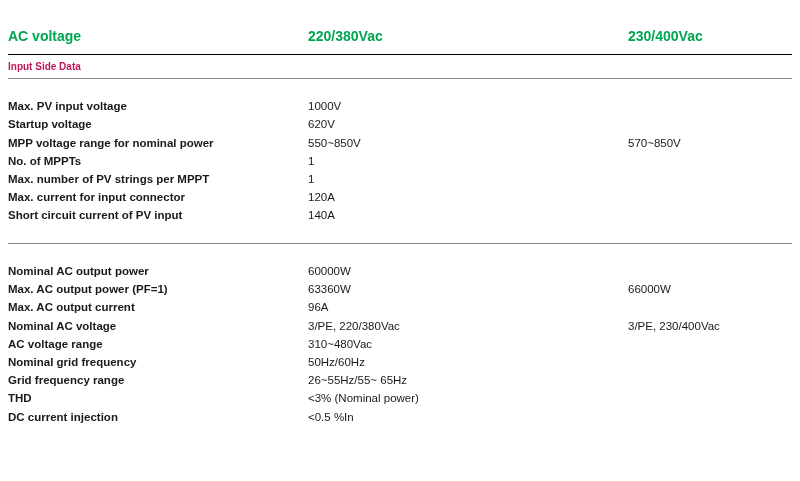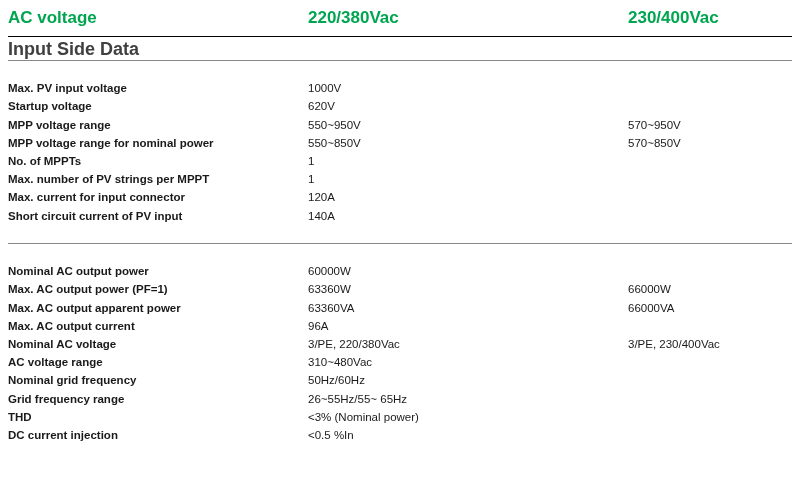--- a/index.html
+++ b/index.html
@@ -34,35 +34,35 @@
     height: 18.2px;
     white-space: nowrap;
   }
   col.c-label { width: 300px; }
   col.c-v1 { width: 320px; }
   col.c-v2 { width: 164px; }
 
   
   tr.header-row td {
     color: #00a550;
-    font-size: 17px;
+    font-size: 14px;
     font-weight: bold;
-    padding-top: 10px;
+    padding-top: 28px;
     padding-bottom: 10px;
     height: auto;
     line-height: 16px;
   }
   tr.header-row td.label-cell {
     color: #00a550;
   }
 
   
   tr.section-row td {
-    color: #404040;
-    font-size: 18px;
+    color: #be185d;
+    font-size: 10px;
     font-weight: bold;
     padding-top: 4px;
     padding-bottom: 3px;
     height: auto;
     line-height: 16px;
   }
   tr.rule-row td {
     height: 1px;
     line-height: 1px;
     padding: 0;
@@ -124,25 +124,20 @@
         <td class="label-cell">Max. PV input voltage</td>
         <td class="val-cell">1000V</td>
         <td class="val-cell"></td>
       </tr>
       <tr>
         <td class="label-cell">Startup voltage</td>
         <td class="val-cell">620V</td>
         <td class="val-cell"></td>
       </tr>
       <tr>
-        <td class="label-cell">MPP voltage range</td>
-        <td class="val-cell">550~950V</td>
-        <td class="val-cell">570~950V</td>
-      </tr>
-      <tr>
         <td class="label-cell">MPP voltage range for nominal power</td>
         <td class="val-cell">550~850V</td>
         <td class="val-cell">570~850V</td>
       </tr>
       <tr>
         <td class="label-cell">No. of MPPTs</td>
         <td class="val-cell">1</td>
         <td class="val-cell"></td>
       </tr>
       <tr>
@@ -178,25 +173,20 @@
         <td class="label-cell">Nominal AC output power</td>
         <td class="val-cell">60000W</td>
         <td class="val-cell"></td>
       </tr>
       <tr>
         <td class="label-cell">Max. AC output power (PF=1)</td>
         <td class="val-cell">63360W</td>
         <td class="val-cell">66000W</td>
       </tr>
       <tr>
-        <td class="label-cell">Max. AC output apparent power</td>
-        <td class="val-cell">63360VA</td>
-        <td class="val-cell">66000VA</td>
-      </tr>
-      <tr>
         <td class="label-cell">Max. AC output current</td>
         <td class="val-cell">96A</td>
         <td class="val-cell"></td>
       </tr>
       <tr>
         <td class="label-cell">Nominal AC voltage</td>
         <td class="val-cell">3/PE, 220/380Vac</td>
         <td class="val-cell">3/PE, 230/400Vac</td>
       </tr>
       <tr>

